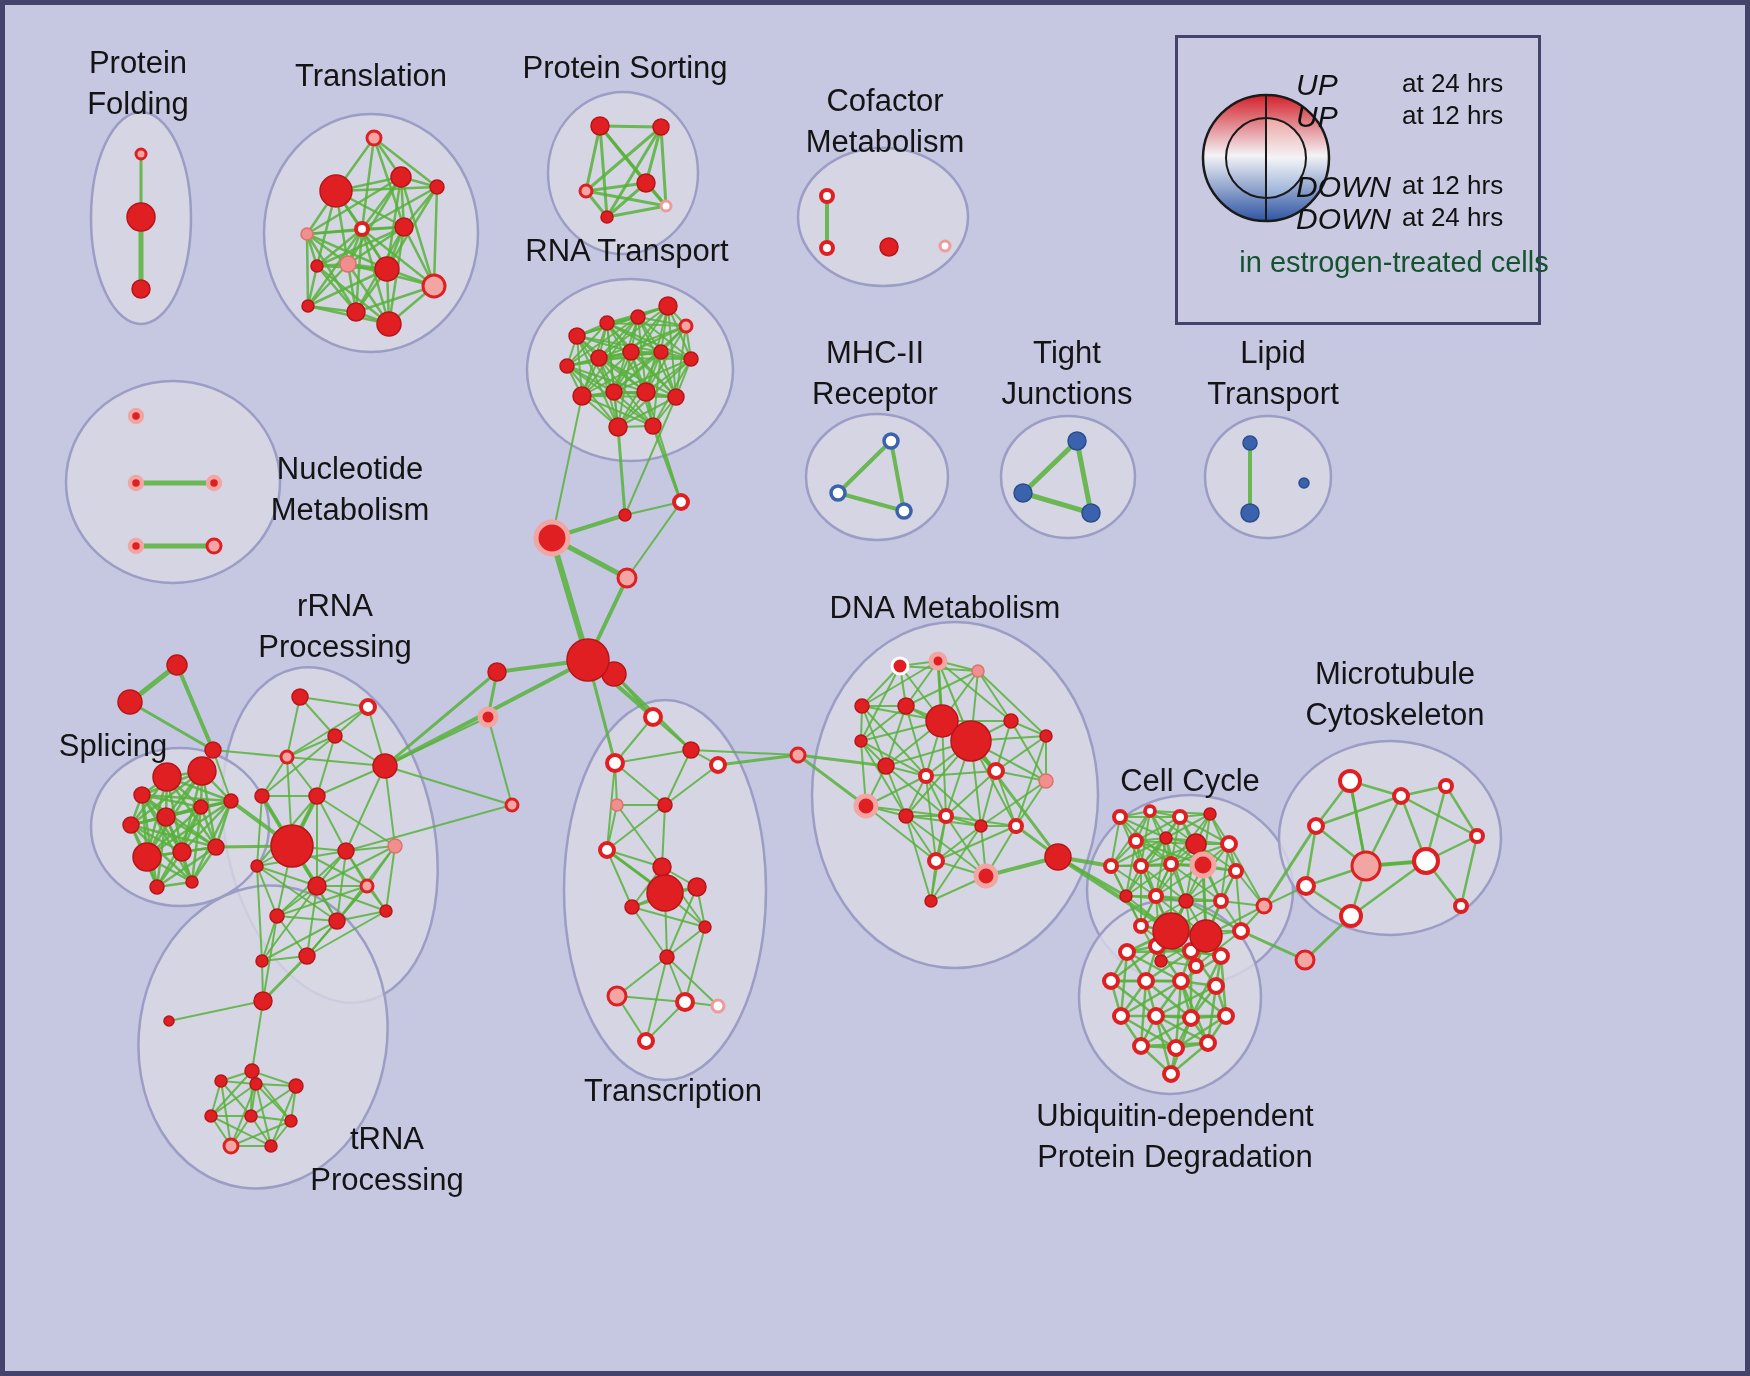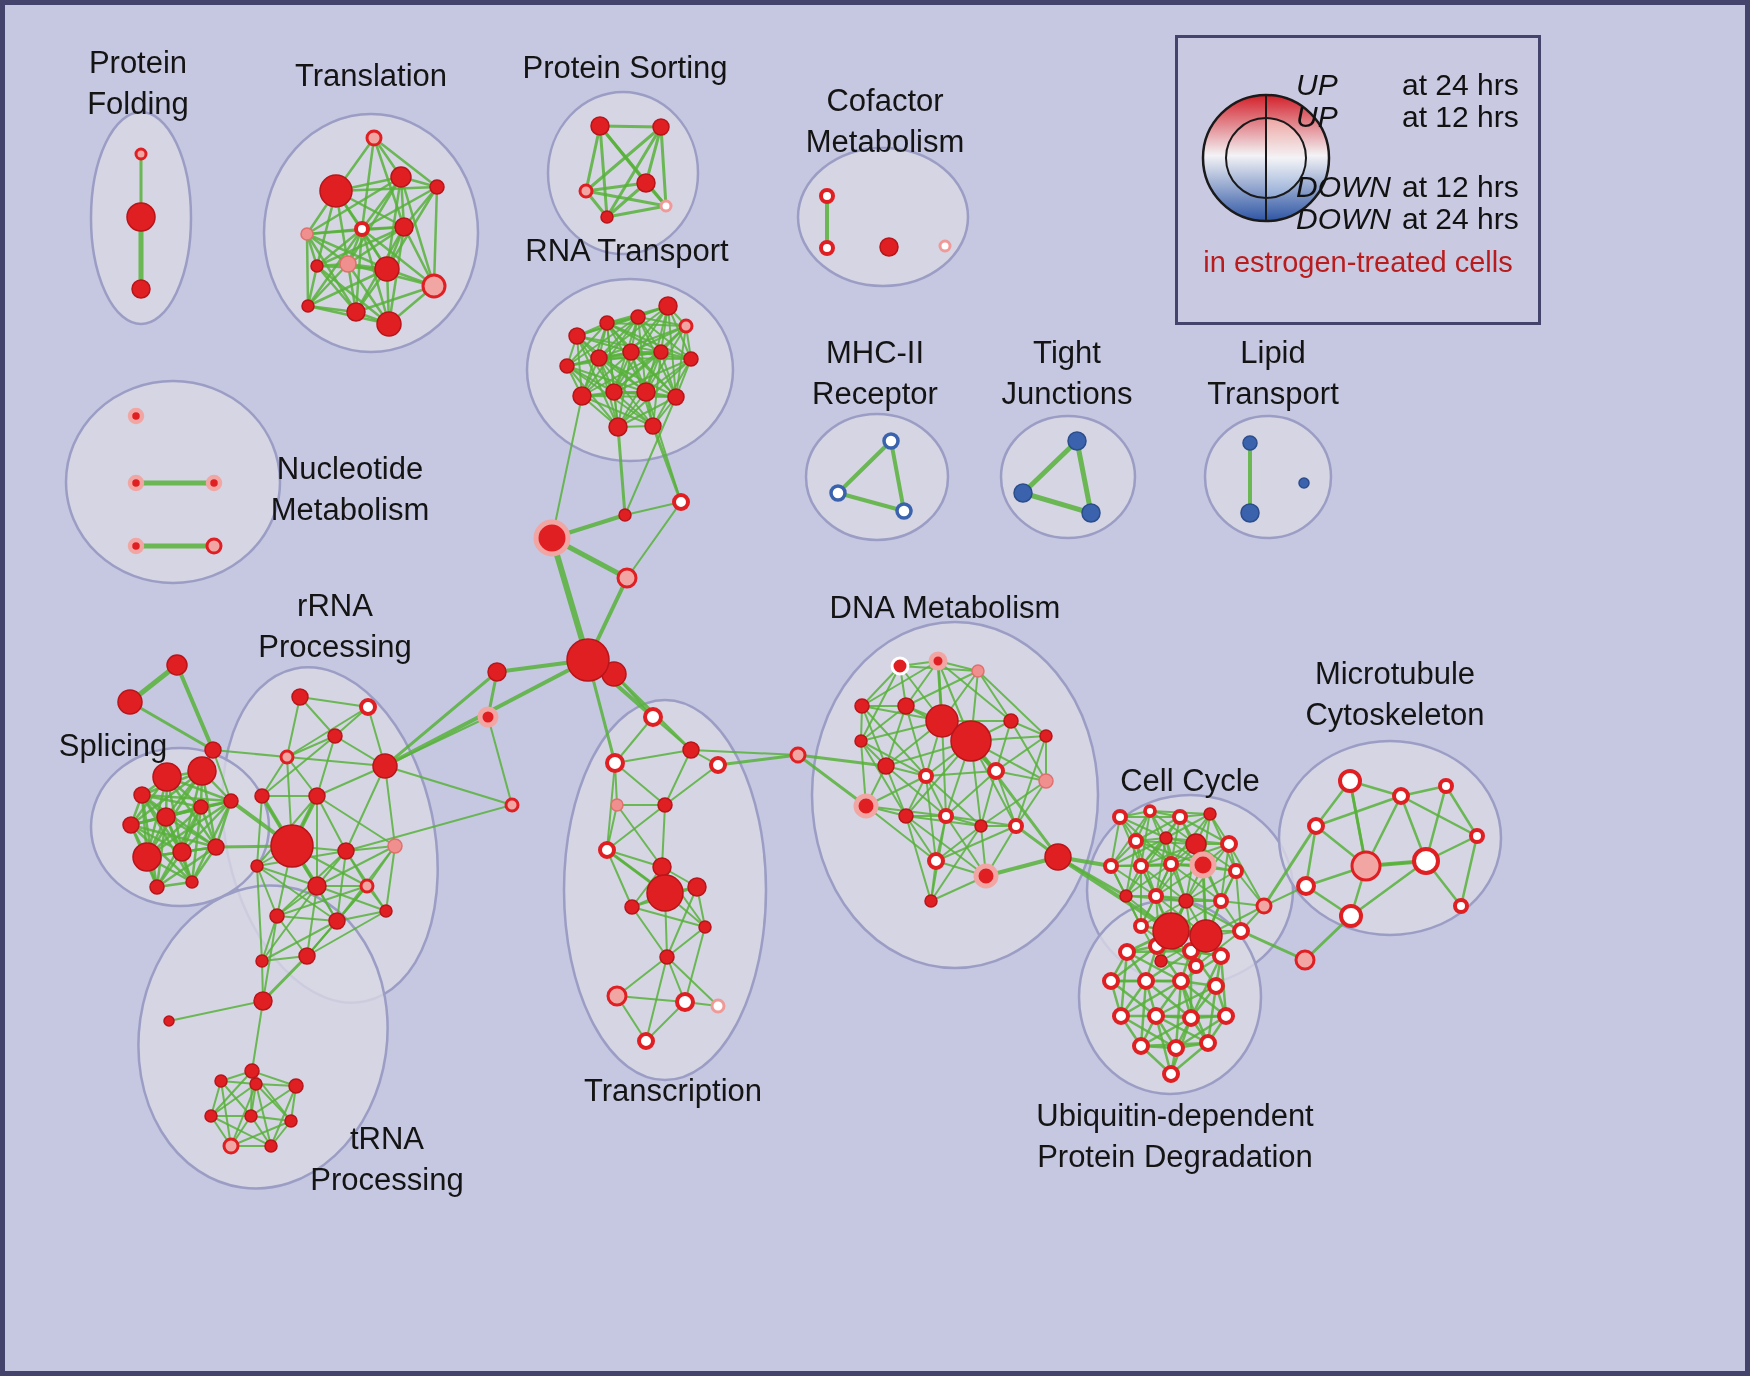--- a/index.html
+++ b/index.html
@@ -3,22 +3,22 @@
 <meta charset="utf-8">
 <style>
   html,body{margin:0;padding:0;background:#fff;font-family:"Liberation Sans",sans-serif;}
   #canvas{position:relative;width:1750px;height:1376px;box-sizing:border-box;border:5px solid #43436b;background:#c6c7e1;overflow:hidden;}
   #net{position:absolute;left:0;top:0;}
   #net text{font-family:"Liberation Sans",sans-serif;}
   #legend{position:absolute;left:1170px;top:30px;width:366px;height:290px;box-sizing:border-box;border:3px solid #43436b;background:#c9cae2;}
   #legend-donut{position:absolute;left:18px;top:50px;}
   .lg-row{position:absolute;left:0;width:100%;height:32px;}
   .lg-dir{position:absolute;left:118px;font-size:30px;color:#111;white-space:nowrap;font-style:italic;}
-  .lg-time{position:absolute;left:224px;font-size:30px;color:#111;white-space:nowrap;}
-  .lg-cap{position:absolute;left:0;width:100%;text-align:center;font-size:29px;color:#b91c1c;white-space:nowrap;}
+  .lg-time{position:absolute;left:224px;font-size:26px;color:#111;white-space:nowrap;}
+  .lg-cap{position:absolute;left:0;width:100%;text-align:center;font-size:29px;color:#14532d;white-space:nowrap;padding-left:36px;}
 </style>
 </head>
 <body>
 
 <div id="canvas" style="background: rgb(198, 199, 225); border-color: rgb(67, 67, 107);">
 
   <svg id="net" width="1750" height="1376" viewBox="0 0 1750 1376">
     <g id="g-clusters">
         <ellipse cx="136" cy="213" rx="50" ry="106" fill="#d8d8e5" fill-opacity="0.8" stroke="#9b9dc4" stroke-width="2.5"></ellipse>
         <ellipse cx="366" cy="228" rx="107" ry="119" fill="#d8d8e5" fill-opacity="0.8" stroke="#9b9dc4" stroke-width="2.5"></ellipse>

